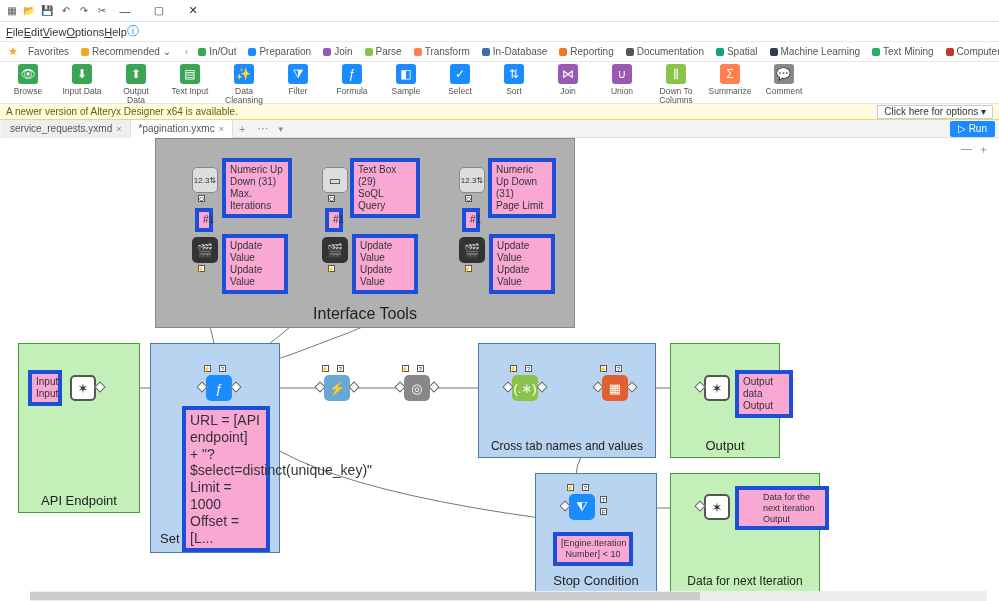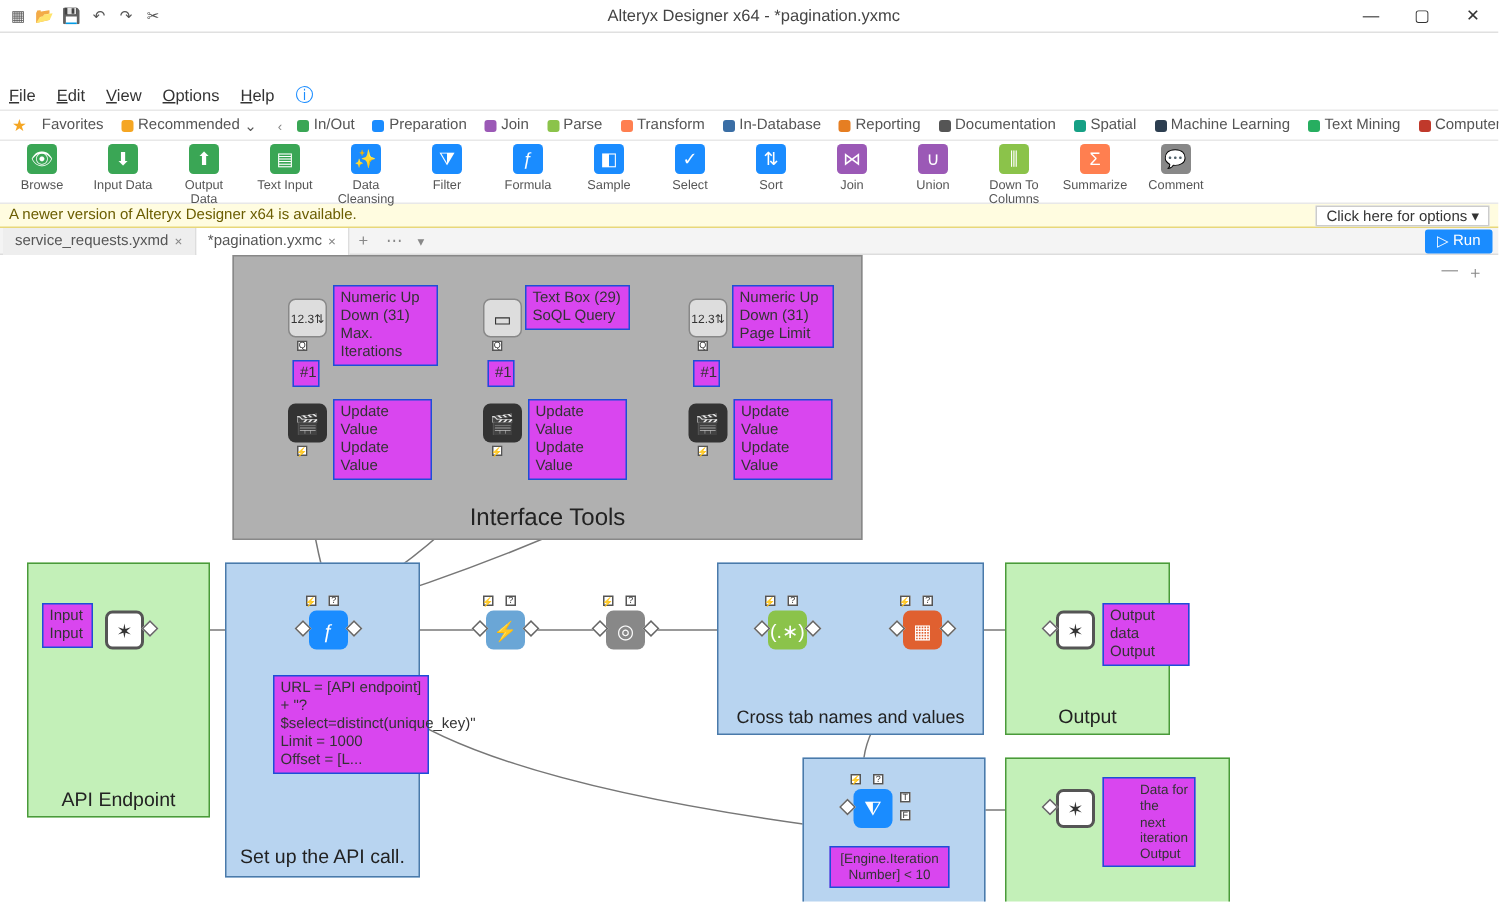--- a/index.html
+++ b/index.html
@@ -8,21 +8,21 @@
   
   .titlebar { height: 22px; background: #fff; display: flex; align-items: center; border-bottom: 1px solid #e0e0e0; }
   .titlebar .left-icons { display: flex; gap: 6px; padding-left: 6px; }
   .titlebar .left-icons span { width:12px; height:12px; display:inline-flex; align-items:center; justify-content:center; font-size:10px; color:#555;}
   .titlebar .title { flex: 1; text-align: center; font-size: 11px; color: #444; }
   .titlebar .win-controls { display: flex; }
   .titlebar .win-controls div { width: 34px; height: 22px; display:flex; align-items:center; justify-content:center; font-size:11px; color:#333;}
   .titlebar .win-controls div:last-child { color:#333; }
 
   
-  .menubar { height: 20px; display:flex; align-items:center; padding: 0 6px; gap: 14px; font-size:11px; color:#333; border-bottom:1px solid #e8e8e8;margin-top:32px;}
+  .menubar { height: 20px; display:flex; align-items:center; padding: 0 6px; font-size:11px; color:#333; border-bottom:1px solid #e8e8e8;}
   .menubar span u { text-decoration: underline; }
   .menubar .help-icon { color:#1a8cff; font-size:12px; }
 
   
   .catrow { height: 20px; display:flex; align-items:center; border-bottom:1px solid #e8e8e8; padding-left:4px; }
   .catrow .cat { padding: 0 6px; font-size:10px; color:#555; display:flex; align-items:center; gap:3px; white-space:nowrap;}
   .catrow .cat .dot { width:8px; height:8px; border-radius:2px; display:inline-block;}
   .catrow .star { color:#f5a623; font-size:11px; padding:0 4px;}
   .catrow .sep { width:1px; height:14px; background:#ddd; margin:0 2px;}
   .catrow .chev { color:#888; font-size:9px; padding:0 4px;}
@@ -59,42 +59,41 @@
   .box .caption { position:absolute; bottom:4px; left:0; right:0; text-align:center; font-size:13px; color:#222; }
 
   
   .node { position:absolute; width:34px; height:28px; display:flex; align-items:center; justify-content:center;}
   .node .body { width:26px; height:26px; border-radius:5px; display:flex; align-items:center; justify-content:center; color:#fff; font-size:13px; position:relative;}
   .node .anch { position:absolute; width:8px; height:8px; background:#fff; border:1px solid #666; }
   .node .anch.l { left:-4px; top:9px; transform:rotate(45deg);}
   .node .anch.r { right:-4px; top:9px; transform:rotate(45deg);}
   .node .pin { position:absolute; width:7px; height:7px; background:#fff; border:1px solid #555; font-size:6px; display:flex; align-items:center; justify-content:center; color:#333;}
 
-  .annot { position:absolute; background:#d946ef; border:1px solid #1d4ed8; font-size:10px; color:#333; padding:2px 4px; line-height:1.2;}
+  .annot { position:absolute; background:#f9a8d4; border:4px solid #1d4ed8; font-size:10px; color:#333; padding:2px 4px; line-height:1.2;}
 
   
   svg.wires { position:absolute; left:0; top:0; width:100%; height:100%; pointer-events:none;}
   svg.wires path,.wires line { stroke:#777; stroke-width:1; fill:none;}
 
   .scrollbar-h { position:absolute; bottom:0; left:30px; right:12px; height:10px; background:#eee;}
   .scrollbar-h .thumb { position:absolute; left:0; width:70%; top:1px; bottom:1px; background:#ccc;}
 </style>
 </head>
 <body>
 
 <div class="titlebar">
   <div class="left-icons">
     <span>▦</span>
     <span>📂</span>
     <span>💾</span>
     <span>↶</span>
     <span>↷</span>
     <span>✂</span>
   </div>
-  <div class="title">Alteryx Designer x64 - *pagination.yxmc</div>
   <div class="win-controls">
     <div>—</div>
     <div>▢</div>
     <div>✕</div>
   </div>
 </div>
 
 <div class="menubar">
   <span><u>F</u>ile</span>
   <span><u>E</u>dit</span>
@@ -331,21 +330,21 @@
   <div class="box blue" style="left:150px; top:205px; width:130px; height:210px;">
     <div class="caption" style="bottom:6px;">Set up the API call.</div>
   </div>
   <div class="node" style="left:202px; top:236px;">
     <div class="body" style="background:#1a8cff;">ƒ</div>
     <div class="anch l"></div>
       <div class="anch r"></div>
     <div class="pin" style="left:2px;top:-9px;">⚡</div>
     <div class="pin" style="left:17px;top:-9px;">?</div>
   </div>
-  <div class="annot" style="left:182px; top:280px; width:104px; white-space:pre-line; font-size:10px;">URL = [API endpoint]
+  <div class="annot" style="left:182px; top:268px; width:88px; white-space:pre-line; font-size:14px;">URL = [API endpoint]
 + "?
 $select=distinct(unique_key)"
 Limit = 1000
 Offset = [L...</div>
 
   <div class="node" style="left:320px; top:236px;">
     <div class="body" style="background:#6aa6d6;">⚡</div>
       <div class="anch l"></div>
       <div class="anch r"></div>
     <div class="pin" style="left:2px;top:-9px;">⚡</div>
@@ -400,19 +399,19 @@
   </div>
   <div class="annot" style="left:553px; top:394px; width:80px; text-align:center; font-size:9px; white-space:pre-line;">[Engine.Iteration Number] &lt; 10</div>
 
   <div class="box green" style="left:670px; top:335px; width:150px; height:120px;">
     <div class="caption" style="font-size:12px; line-height:1.1;">Data for next Iteration</div>
   </div>
   <div class="node" style="left:700px; top:355px;">
     <div class="body" style="background:#fff;border:2px solid #555;color:#333;">✶</div>
       <div class="anch l"></div>
   </div>
-  <div class="annot" style="left:735px; top:348px; width:62px; white-space:pre-line; font-size:9px;padding-left:24px;">Data for the next iteration
+  <div class="annot" style="left:735px; top:348px; width:94px; white-space:pre-line; font-size:9px;padding-left:24px;">Data for the next iteration
 Output</div>
 
   <div class="scrollbar-h">
       <div class="thumb"></div>
     </div>
 </div>
 
 </body></html>

